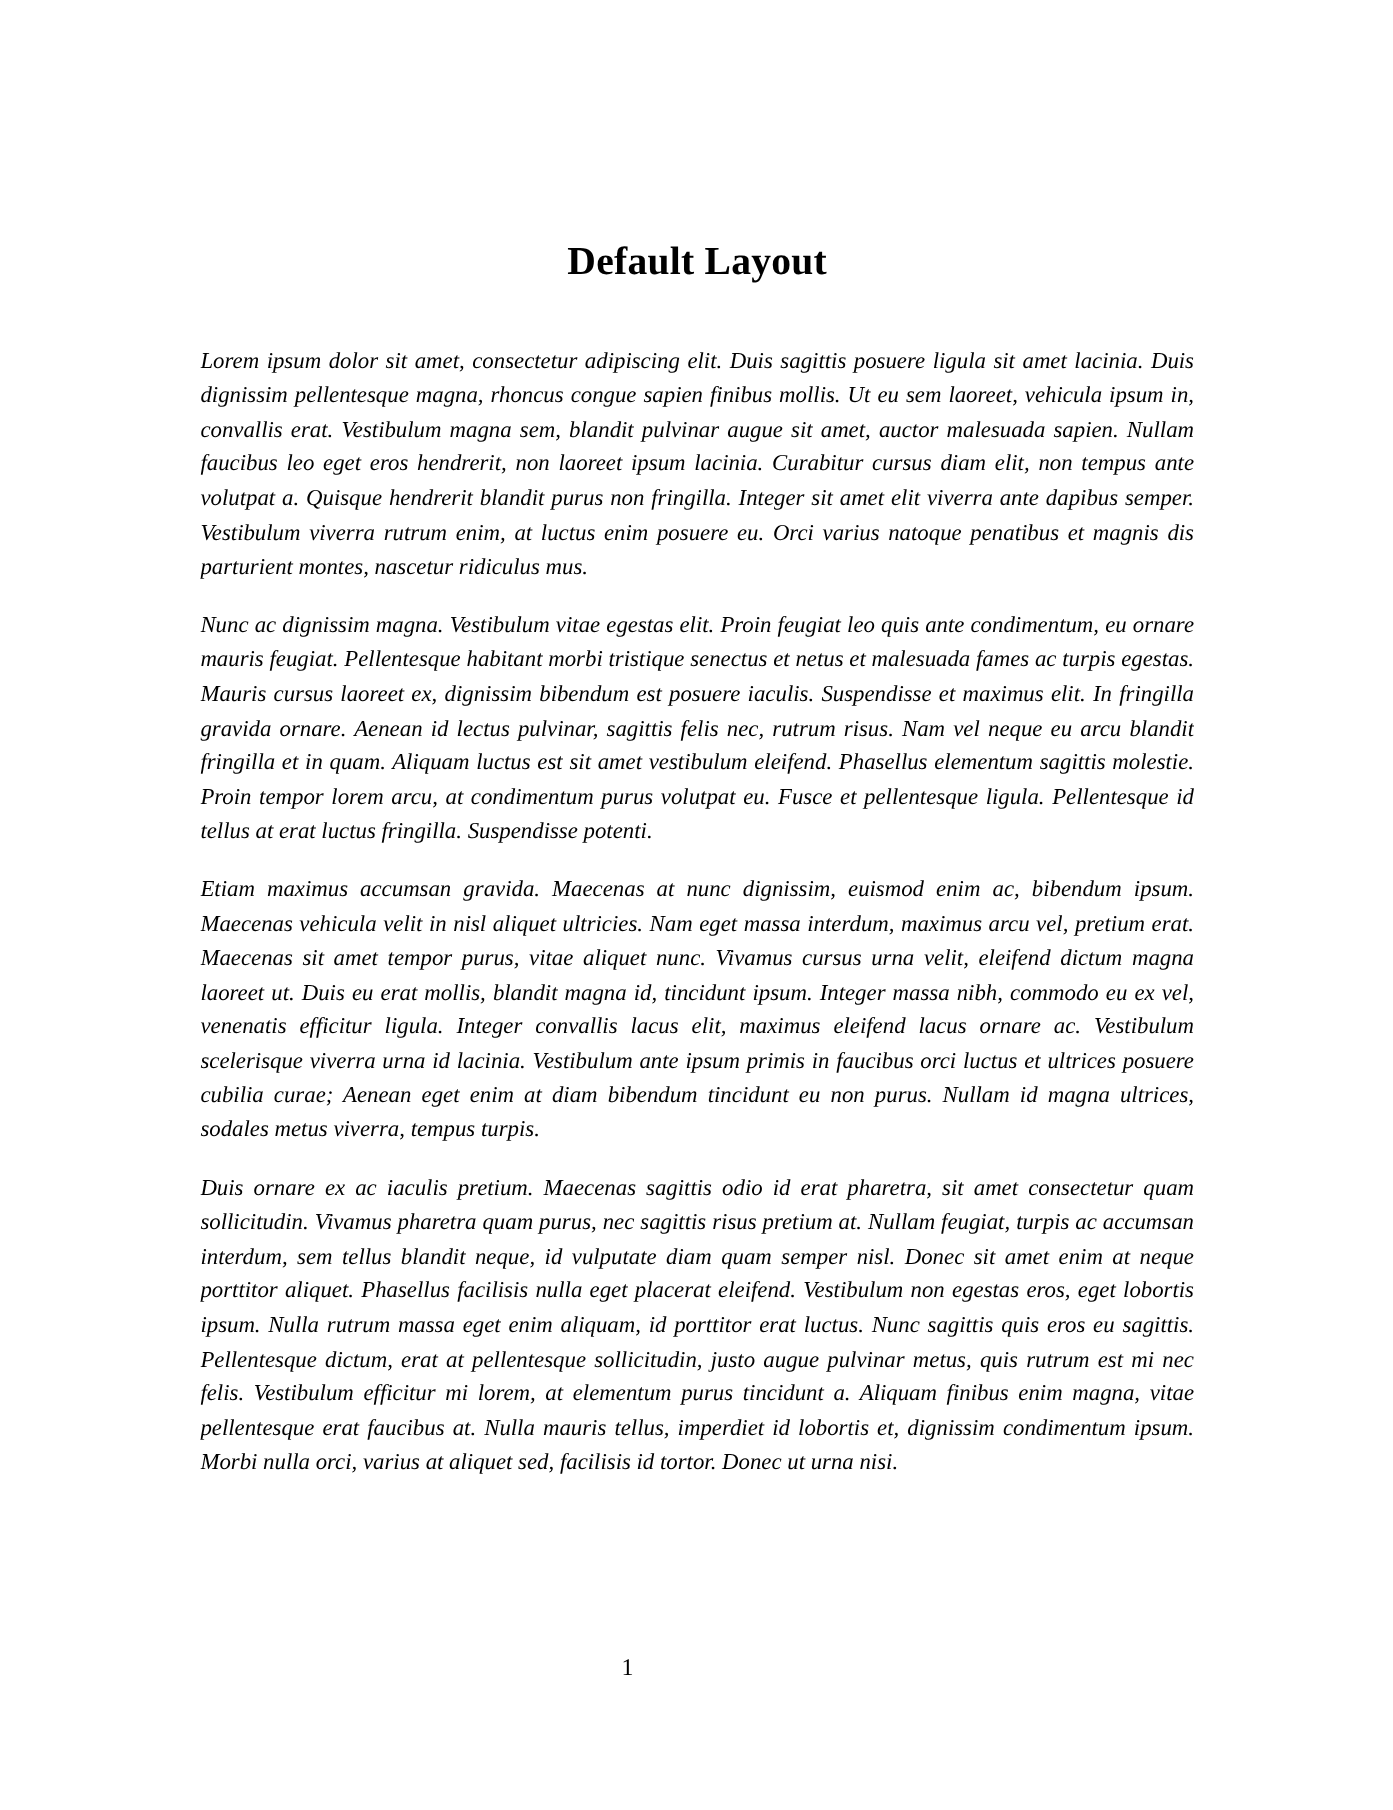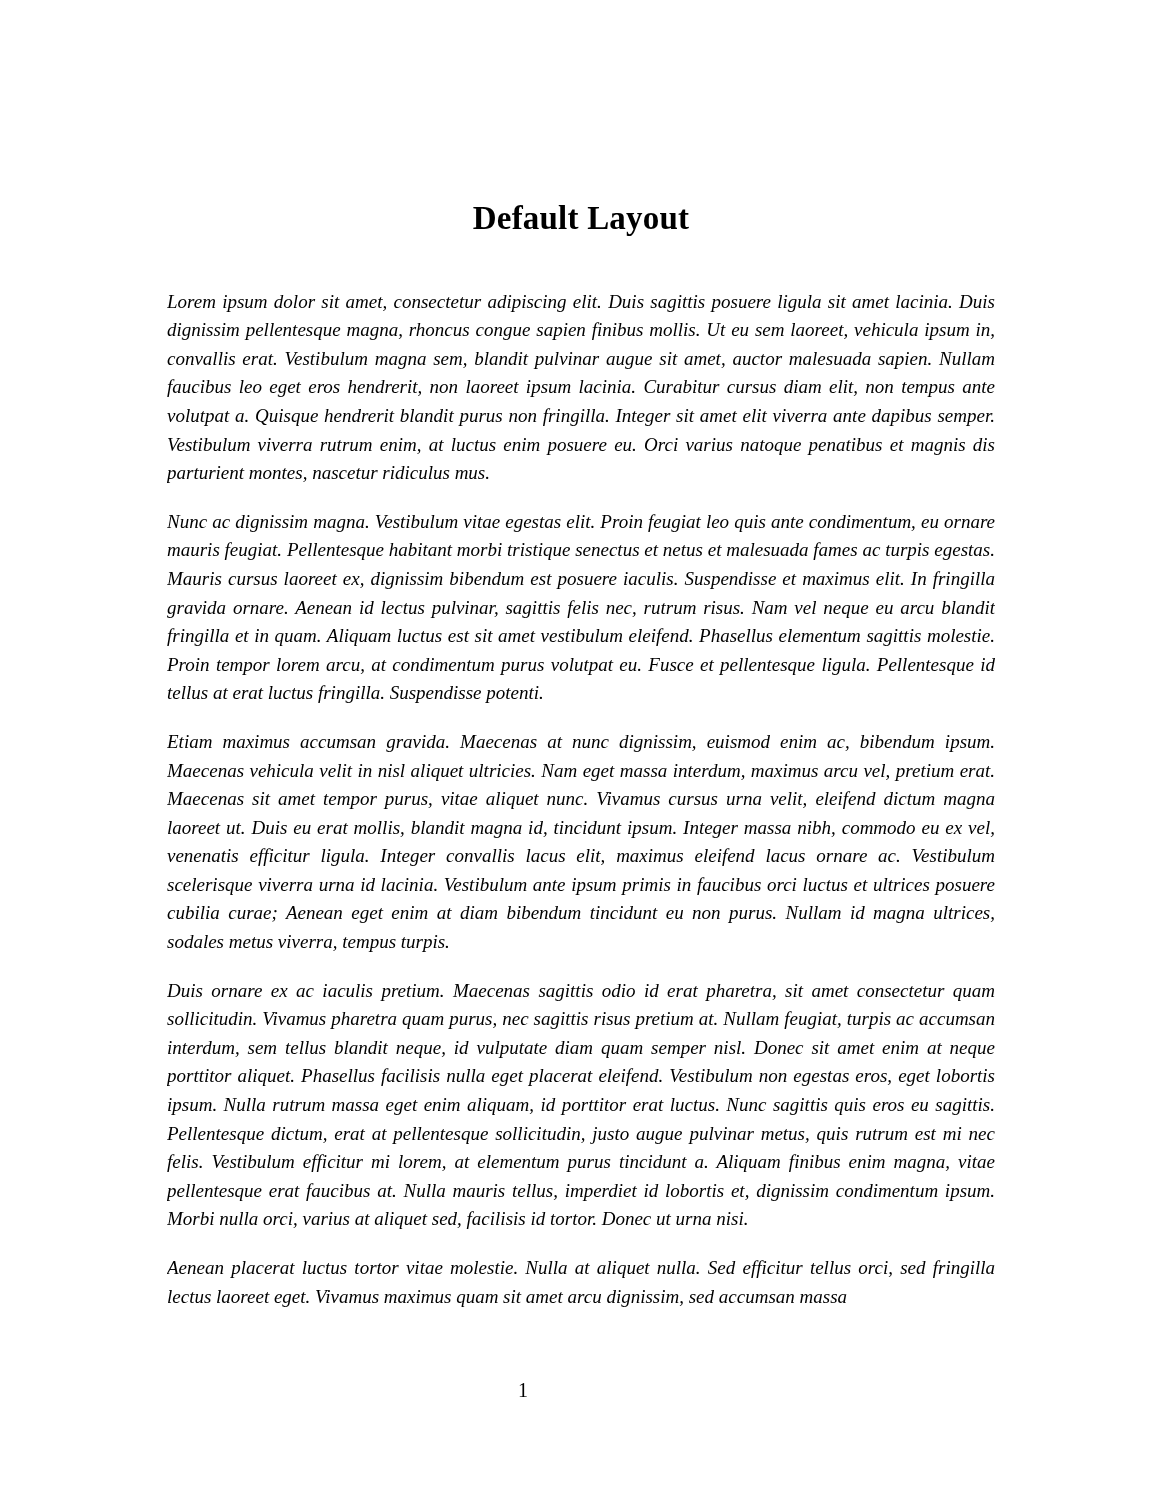--- a/index.html
+++ b/index.html
@@ -67,19 +67,18 @@
 <body>
 
 <div class="sheet">
   <div class="content">
     <h1 class="doc-title">Default Layout</h1>
     <div class="paragraphs">
       <p>Lorem ipsum dolor sit amet, consectetur adipiscing elit. Duis sagittis posuere ligula sit amet lacinia. Duis dignissim pellentesque magna, rhoncus congue sapien finibus mollis. Ut eu sem laoreet, vehicula ipsum in, convallis erat. Vestibulum magna sem, blandit pulvinar augue sit amet, auctor malesuada sapien. Nullam faucibus leo eget eros hendrerit, non laoreet ipsum lacinia. Curabitur cursus diam elit, non tempus ante volutpat a. Quisque hendrerit blandit purus non fringilla. Integer sit amet elit viverra ante dapibus semper. Vestibulum viverra rutrum enim, at luctus enim posuere eu. Orci varius natoque penatibus et magnis dis parturient montes, nascetur ridiculus mus.</p>
       <p>Nunc ac dignissim magna. Vestibulum vitae egestas elit. Proin feugiat leo quis ante condimentum, eu ornare mauris feugiat. Pellentesque habitant morbi tristique senectus et netus et malesuada fames ac turpis egestas. Mauris cursus laoreet ex, dignissim bibendum est posuere iaculis. Suspendisse et maximus elit. In fringilla gravida ornare. Aenean id lectus pulvinar, sagittis felis nec, rutrum risus. Nam vel neque eu arcu blandit fringilla et in quam. Aliquam luctus est sit amet vestibulum eleifend. Phasellus elementum sagittis molestie. Proin tempor lorem arcu, at condimentum purus volutpat eu. Fusce et pellentesque ligula. Pellentesque id tellus at erat luctus fringilla. Suspendisse potenti.</p>
       <p>Etiam maximus accumsan gravida. Maecenas at nunc dignissim, euismod enim ac, bibendum ipsum. Maecenas vehicula velit in nisl aliquet ultricies. Nam eget massa interdum, maximus arcu vel, pretium erat. Maecenas sit amet tempor purus, vitae aliquet nunc. Vivamus cursus urna velit, eleifend dictum magna laoreet ut. Duis eu erat mollis, blandit magna id, tincidunt ipsum. Integer massa nibh, commodo eu ex vel, venenatis efficitur ligula. Integer convallis lacus elit, maximus eleifend lacus ornare ac. Vestibulum scelerisque viverra urna id lacinia. Vestibulum ante ipsum primis in faucibus orci luctus et ultrices posuere cubilia curae; Aenean eget enim at diam bibendum tincidunt eu non purus. Nullam id magna ultrices, sodales metus viverra, tempus turpis.</p>
       <p>Duis ornare ex ac iaculis pretium. Maecenas sagittis odio id erat pharetra, sit amet consectetur quam sollicitudin. Vivamus pharetra quam purus, nec sagittis risus pretium at. Nullam feugiat, turpis ac accumsan interdum, sem tellus blandit neque, id vulputate diam quam semper nisl. Donec sit amet enim at neque porttitor aliquet. Phasellus facilisis nulla eget placerat eleifend. Vestibulum non egestas eros, eget lobortis ipsum. Nulla rutrum massa eget enim aliquam, id porttitor erat luctus. Nunc sagittis quis eros eu sagittis. Pellentesque dictum, erat at pellentesque sollicitudin, justo augue pulvinar metus, quis rutrum est mi nec felis. Vestibulum efficitur mi lorem, at elementum purus tincidunt a. Aliquam finibus enim magna, vitae pellentesque erat faucibus at. Nulla mauris tellus, imperdiet id lobortis et, dignissim condimentum ipsum. Morbi nulla orci, varius at aliquet sed, facilisis id tortor. Donec ut urna nisi.</p>
-      <p>Aenean placerat luctus tortor vitae molestie. Nulla at aliquet nulla. Sed efficitur tellus orci, sed fringilla lectus laoreet eget. Vivamus maximus quam sit amet arcu dignissim, sed accumsan massa</p>
     </div>
   </div>
   <div class="page-footer">
     <div class="page-number">1</div>
   </div>
 </div>
 
 </body></html>

